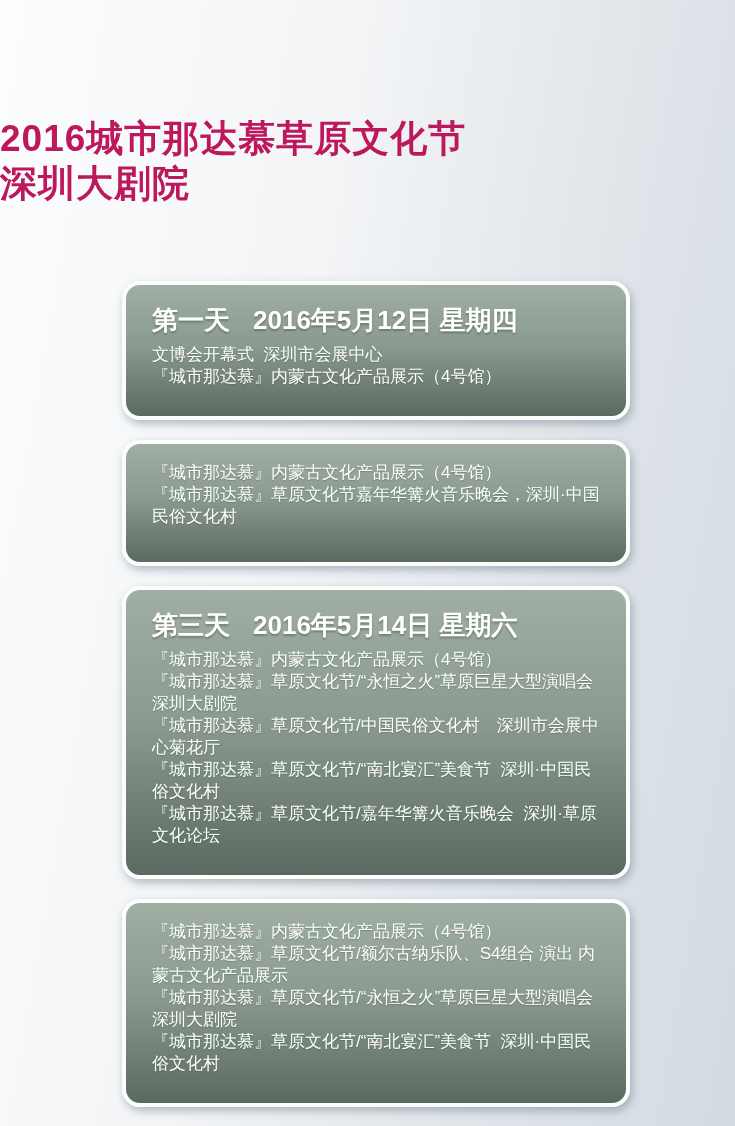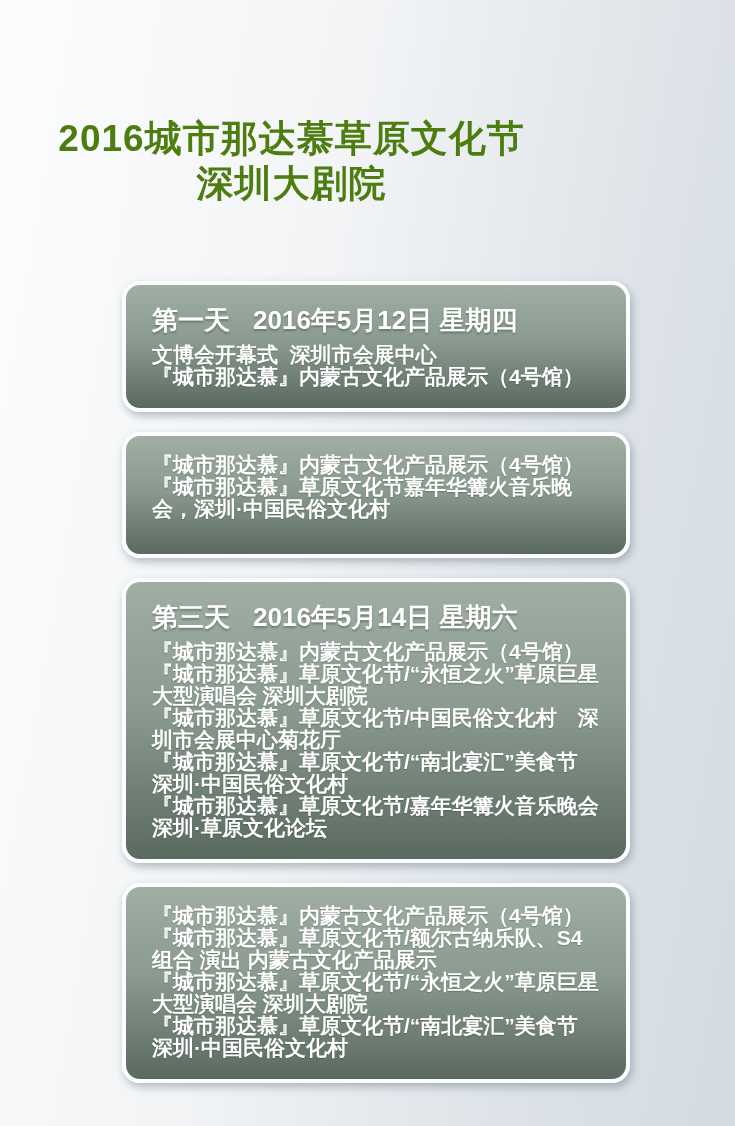--- a/index.html
+++ b/index.html
@@ -9,61 +9,61 @@
     position: relative;
     overflow: hidden;
     font-family: "Liberation Sans", "DejaVu Sans", sans-serif;
     background: linear-gradient(100deg, #fcfdfd 0%, #f2f4f6 40%, #dde3e8 75%, #d3dbe2 100%);
   }
   .title {
     position: absolute;
     top: 116px;
     left: 0;
     width: 583px;
-    text-align: center;
+    text-align: left;
     font-size: 37px;
     font-weight: 700;
     line-height: 45px;
-    color: #4d7c0f;
+    color: #be185d;
     letter-spacing: 1px;
   }
   .cards {
     position: absolute;
     left: 122px;
     top: 281px;
     width: 508px;
     display: flex;
     flex-direction: column;
     gap: 20px;
   }
   .card {
     box-sizing: border-box;
     width: 508px;
     border: 4px solid #fcfdfd;
     border-radius: 18px;
     background: linear-gradient(180deg, #a0aea3 0%, #8b9b90 45%, #5a6a60 100%);
-    padding: 18px 24px 20px 26px;
+    padding: 18px 24px 28px 26px;
     box-shadow: 2px 4px 9px rgba(96, 112, 128, 0.45);
     color: #ffffff;
   }
   .card.h2lines { min-height: 126px; }
   .card.h5lines { min-height: 186px; }
   .card.h4lines { min-height: 180px; }
   .card-header {
     margin: 0 0 7px 0;
     font-size: 26px;
     font-weight: 700;
     line-height: 34px;
     text-shadow: 0 2px 2px rgba(40, 55, 48, 0.35);
     white-space: nowrap;
   }
   .card-header .date { margin-left: 23px; }
   .event {
-    font-size: 21px;
-    font-weight: 700;
+    font-size: 17px;
+    font-weight: 400;
     line-height: 22px;
     white-space: pre-wrap;
     text-shadow: 0 1px 1px rgba(40, 55, 48, 0.3);
   }
 </style>
 </head>
 <body>
 
 <div class="title">
   <div>2016城市那达慕草原文化节</div>

